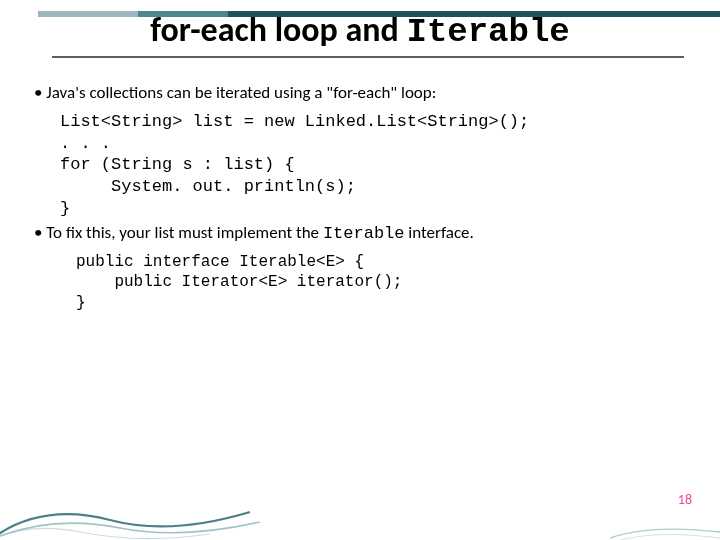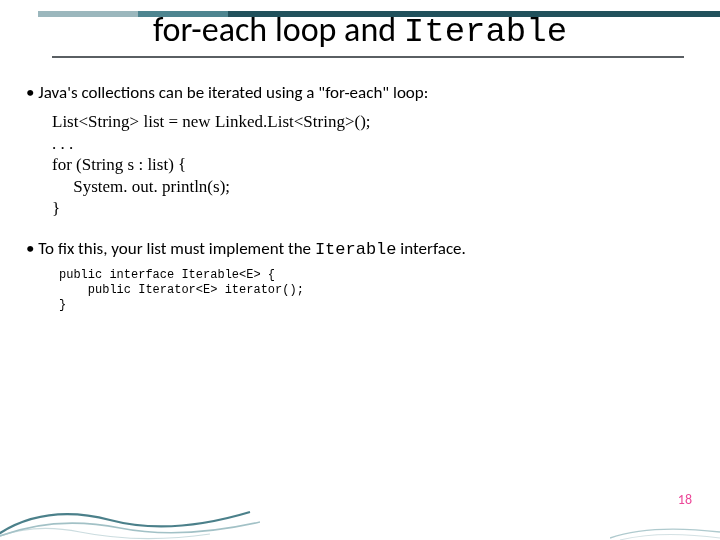--- a/index.html
+++ b/index.html
@@ -35,52 +35,53 @@
   .title {
     position: absolute;
     top: 9px;
     left: 0;
     right: 0;
     text-align: center;
     font-size: 34px;
     font-family: Calibri, "Segoe UI", sans-serif;
     color: #000;
     letter-spacing: 0px;
+    font-weight: bold;
   }
   .title .mono { font-family: "Courier New", monospace; }
   .content {
     position: absolute;
     top: 82px;
-    left: 26px;
+    left: 34px;
     right: 24px;
     font-size: 17px;
     line-height: 1.35;
   }
   .bullet {
     margin-bottom: 6px;
   }
   .code {
-    font-family: Liberation Serif, serif;
+    font-family: Liberation Mono, monospace;
     font-size: 17px;
     white-space: pre;
     margin-left: 26px;
     line-height: 1.28;
   }
   .sub-bullet {
     margin-top: 12px;
     margin-left: 26px;
     margin-bottom: 26px;
   }
-  .bullet2 { margin-top: 18px; margin-bottom: 6px; }
+  .bullet2 { margin-top: 2px; margin-bottom: 6px; }
   .mono-inline { font-family: "Courier New", monospace; }
   .code2 {
     font-family: "Courier New", monospace;
-    font-size: 12px;
+    font-size: 16px;
     white-space: pre;
-    margin-left: 33px;
+    margin-left: 42px;
     line-height: 1.28;
     margin-top: 4px;
   }
   .page-num {
     position: absolute;
     bottom: 32px;
     right: 28px;
     font-size: 14px;
     color: #ec4899;
   }

